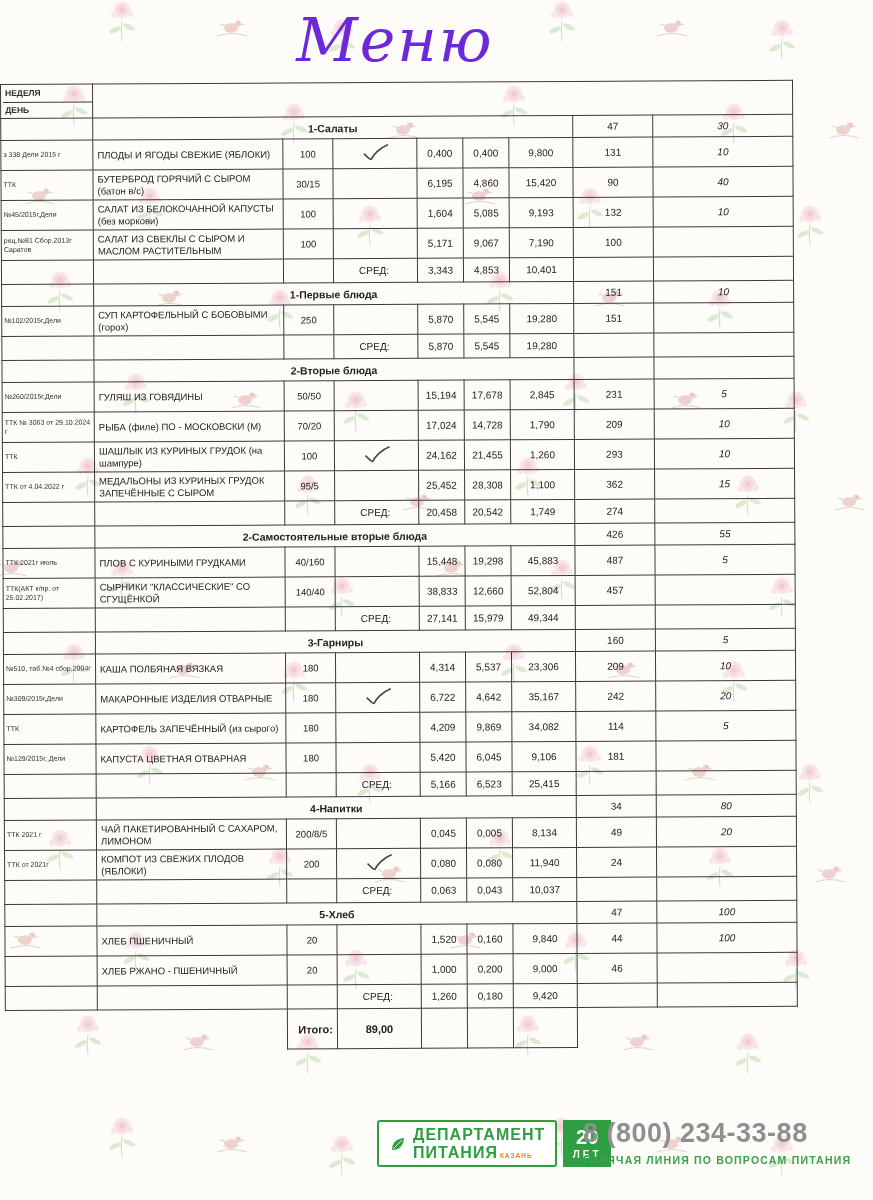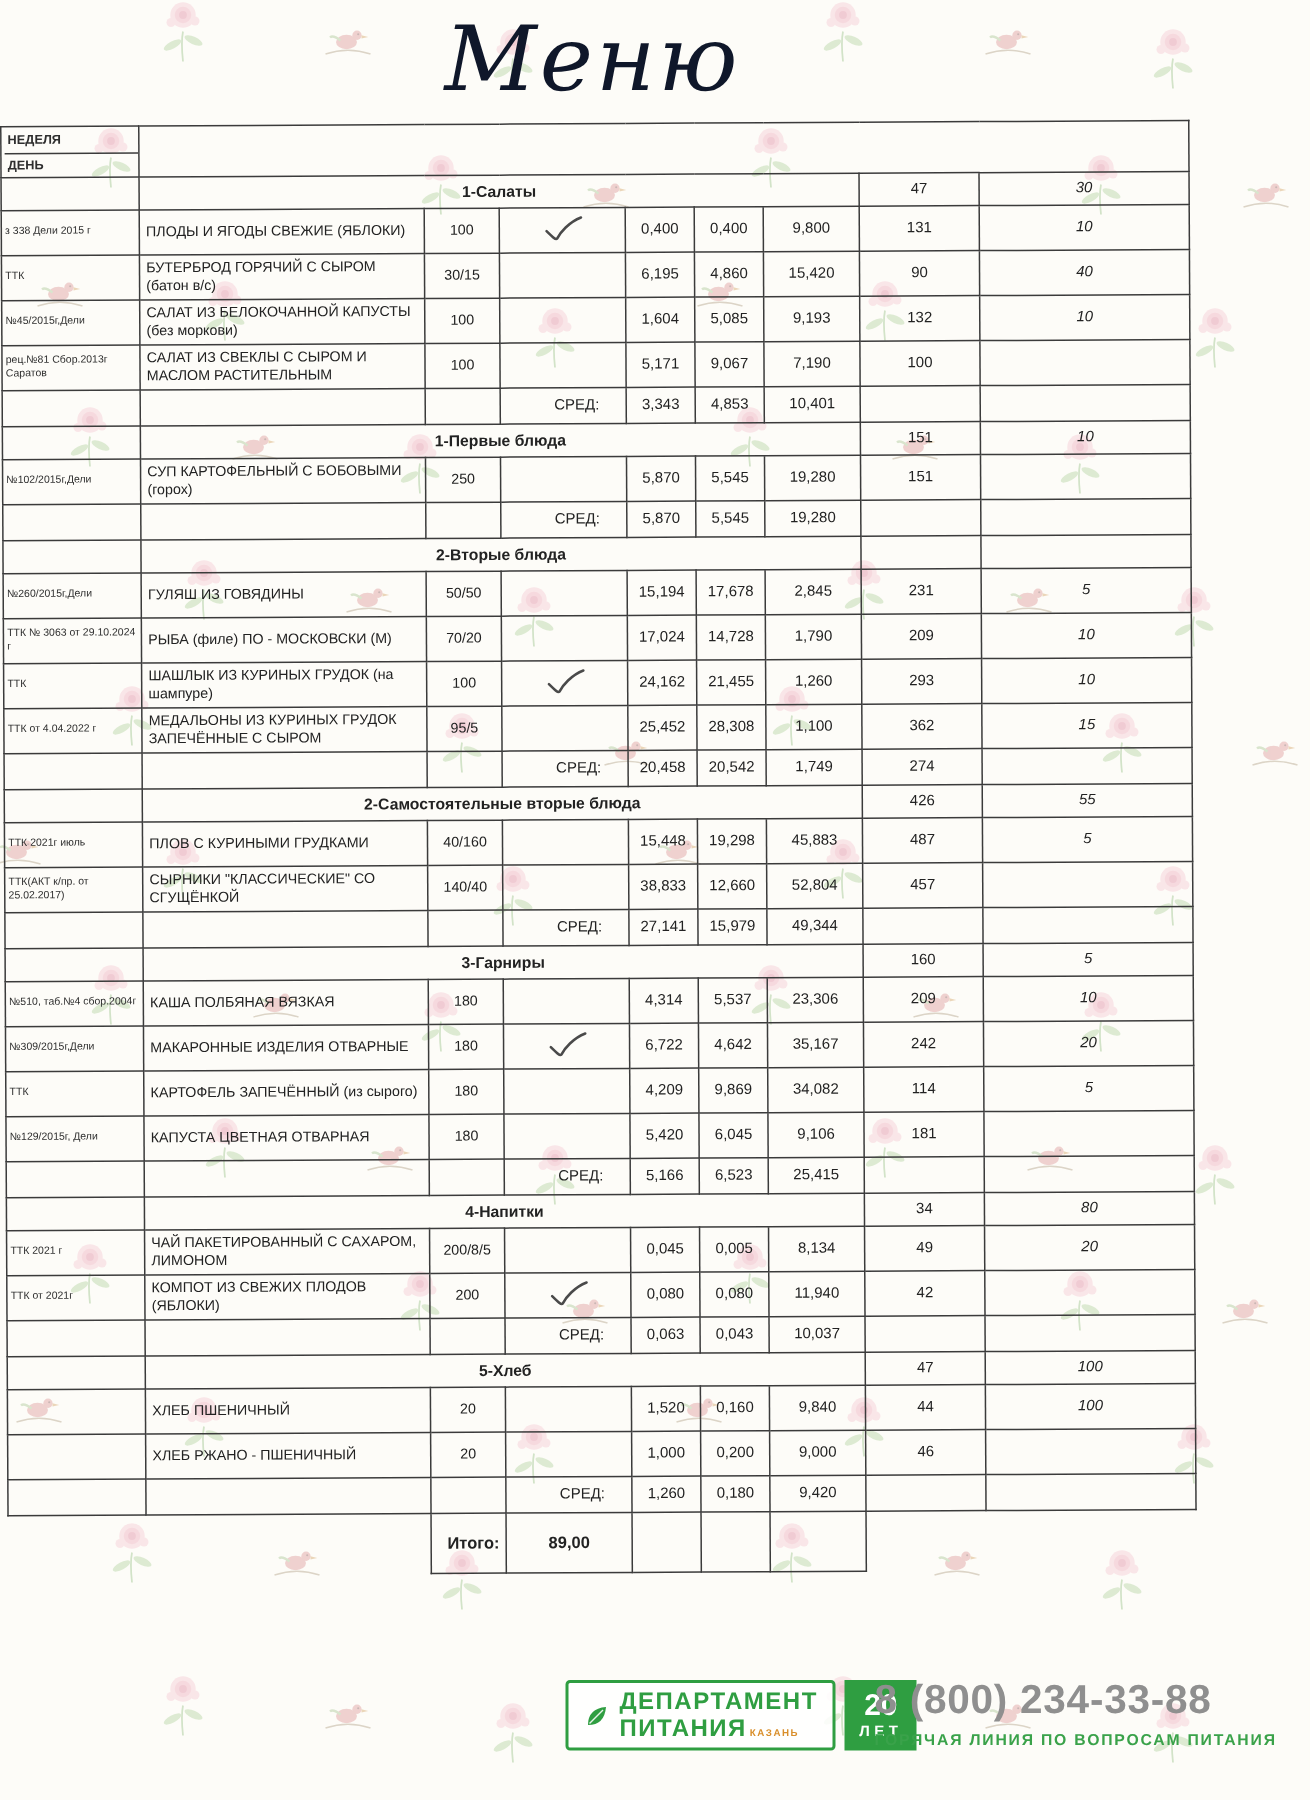--- a/index.html
+++ b/index.html
@@ -12,21 +12,21 @@
     color: #222;
   }
   .page { position: absolute; inset: 0; background: #fdfcf8; }
   .watermark-layer { position: absolute; inset: 0; z-index: 0; }
   .wm { position: absolute; opacity: 0.38; }
 
   .page-title {
     position: absolute; top: 0px; left: 0; width: 790px;
     text-align: center; z-index: 2;
     font-family: "DejaVu Serif", serif; font-style: italic;
-    font-size: 60px; line-height: 80px; color: #0f172a; font-weight: 400;
+    font-size: 60px; line-height: 80px; color: #6d28d9; font-weight: 400;
     letter-spacing: 2px;
   }
 
   .table-wrap {
     position: absolute; left: 0px; top: 84px; width: 794px; z-index: 1;
     transform: rotate(-0.3deg); transform-origin: top left;
   }
   table { border-collapse: collapse; width: 792px; table-layout: fixed; }
   td {
     border: 1px solid #3b3b3b; vertical-align: middle;
@@ -41,21 +41,21 @@
   .dish-cell { font-size: 9.5px; line-height: 1.18; padding-left: 4px; }
   .portion-cell { text-align: center; font-size: 9.5px; }
   .check-cell { text-align: center; vertical-align: middle; }
   .num-cell { text-align: center; font-size: 10px; }
   .c8-cell { text-align: center; font-size: 10px; }
   .c9-cell { text-align: center; font-size: 10px; font-style: italic; }
   .section-row td { height: 22px; }
   .section-title { text-align: center; font-weight: bold; font-size: 10.5px; }
   .dish-row td { height: 30px; }
   .avg-row td { height: 24px; }
-  .avg-label { text-align: center; font-size: 10px; padding-right: 7px; padding-left: 25px; }
+  .avg-label { text-align: left; font-size: 10px; padding-right: 7px; padding-left: 25px; }
   .total-row td { height: 40px; }
   .total-label { text-align: right; font-weight: bold; font-size: 11px; padding-right: 4px; }
   .total-value { text-align: center; font-weight: bold; font-size: 11px; }
 
   .footer { position: absolute; left: 0; top: 1112px; width: 873px; height: 80px; z-index: 2; }
   .logo-row { position: absolute; left: 332px; top: 8px; display: flex; align-items: stretch; padding-left: 45px; }
   .logo-box {
     display: flex; align-items: center; gap: 6px;
     border: 2.5px solid #2f9e41; border-radius: 3px;
     padding: 4px 10px; background: rgba(255,255,255,0.85); color: #2f9e41;
@@ -1107,21 +1107,21 @@
           <tr class="dish-row">
             <td class="ref-cell">ТТК от 2021г</td>
             <td class="dish-cell">КОМПОТ ИЗ СВЕЖИХ ПЛОДОВ (ЯБЛОКИ)</td>
             <td class="portion-cell">200</td>
             <td class="check-cell"><svg width="30" height="20" viewBox="0 0 30 20">
                 <path d="M4 11 C8 15 10 17 11 16 C13 12 19 5 27 2" fill="none" stroke="#4a4a4a" stroke-width="1.7" stroke-linecap="round"></path>
               </svg></td>
             <td class="num-cell">0,080</td>
             <td class="num-cell">0,080</td>
             <td class="num-cell">11,940</td>
-            <td class="c8-cell">42</td>
+            <td class="c8-cell">24</td>
             <td class="c9-cell"></td>
           </tr>
           <tr class="avg-row">
             <td class="ref-cell"></td>
             <td class="dish-cell"></td>
             <td class="portion-cell"></td>
             <td class="avg-label">СРЕД:</td>
             <td class="num-cell">0,063</td>
             <td class="num-cell">0,043</td>
             <td class="num-cell">10,037</td>

